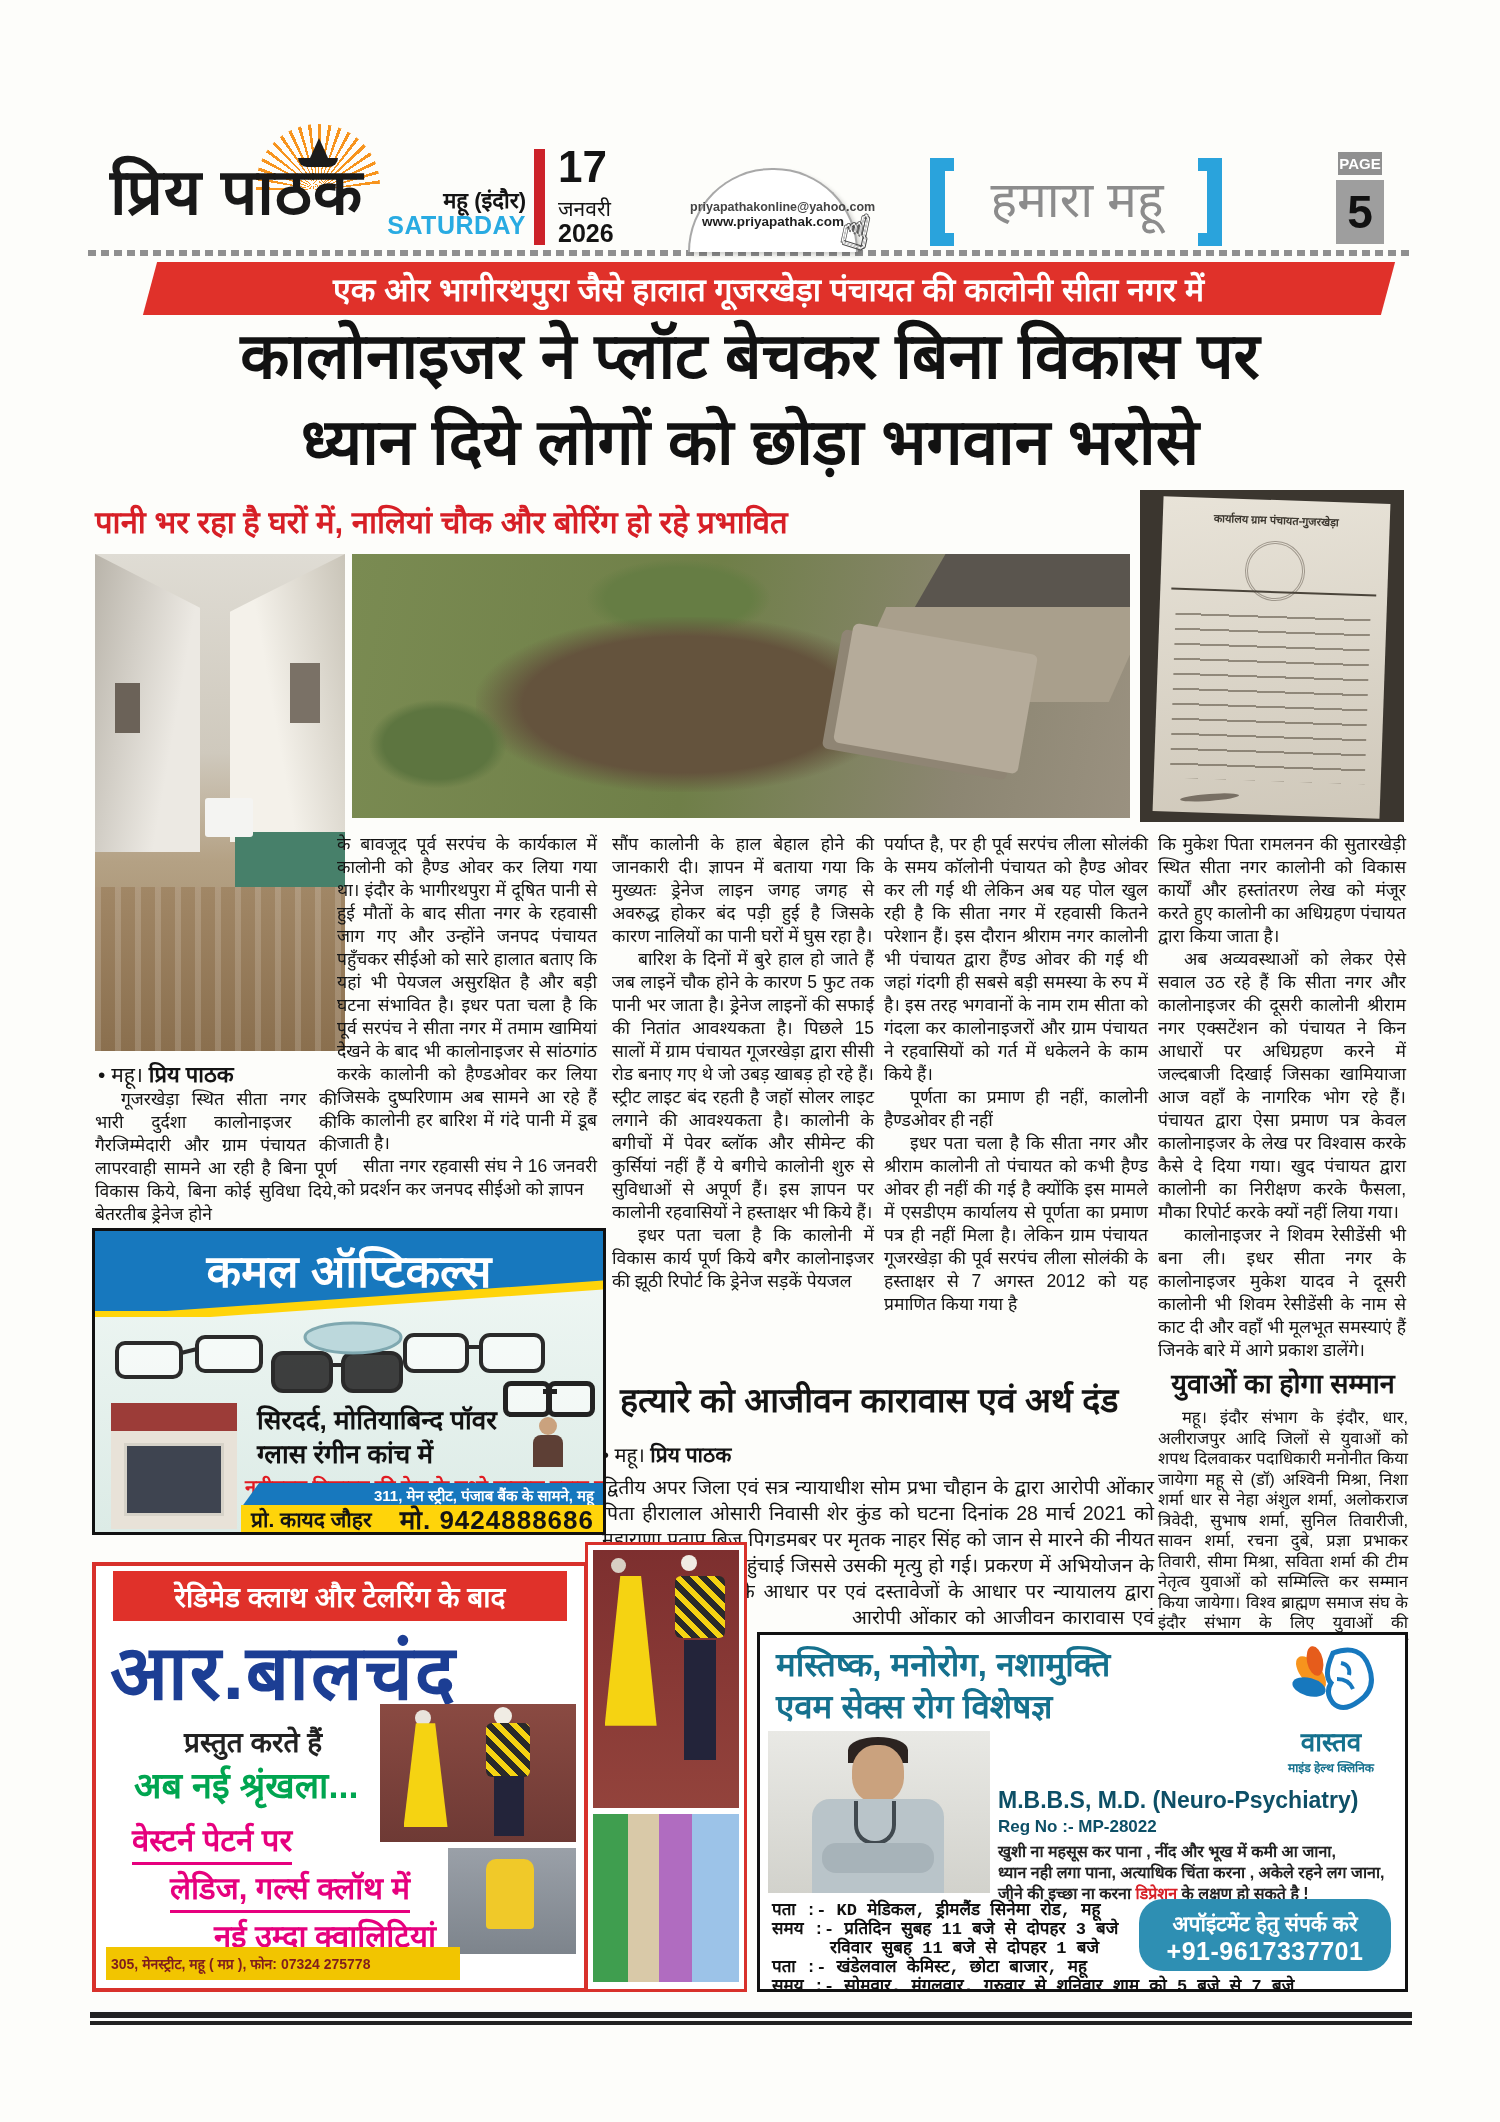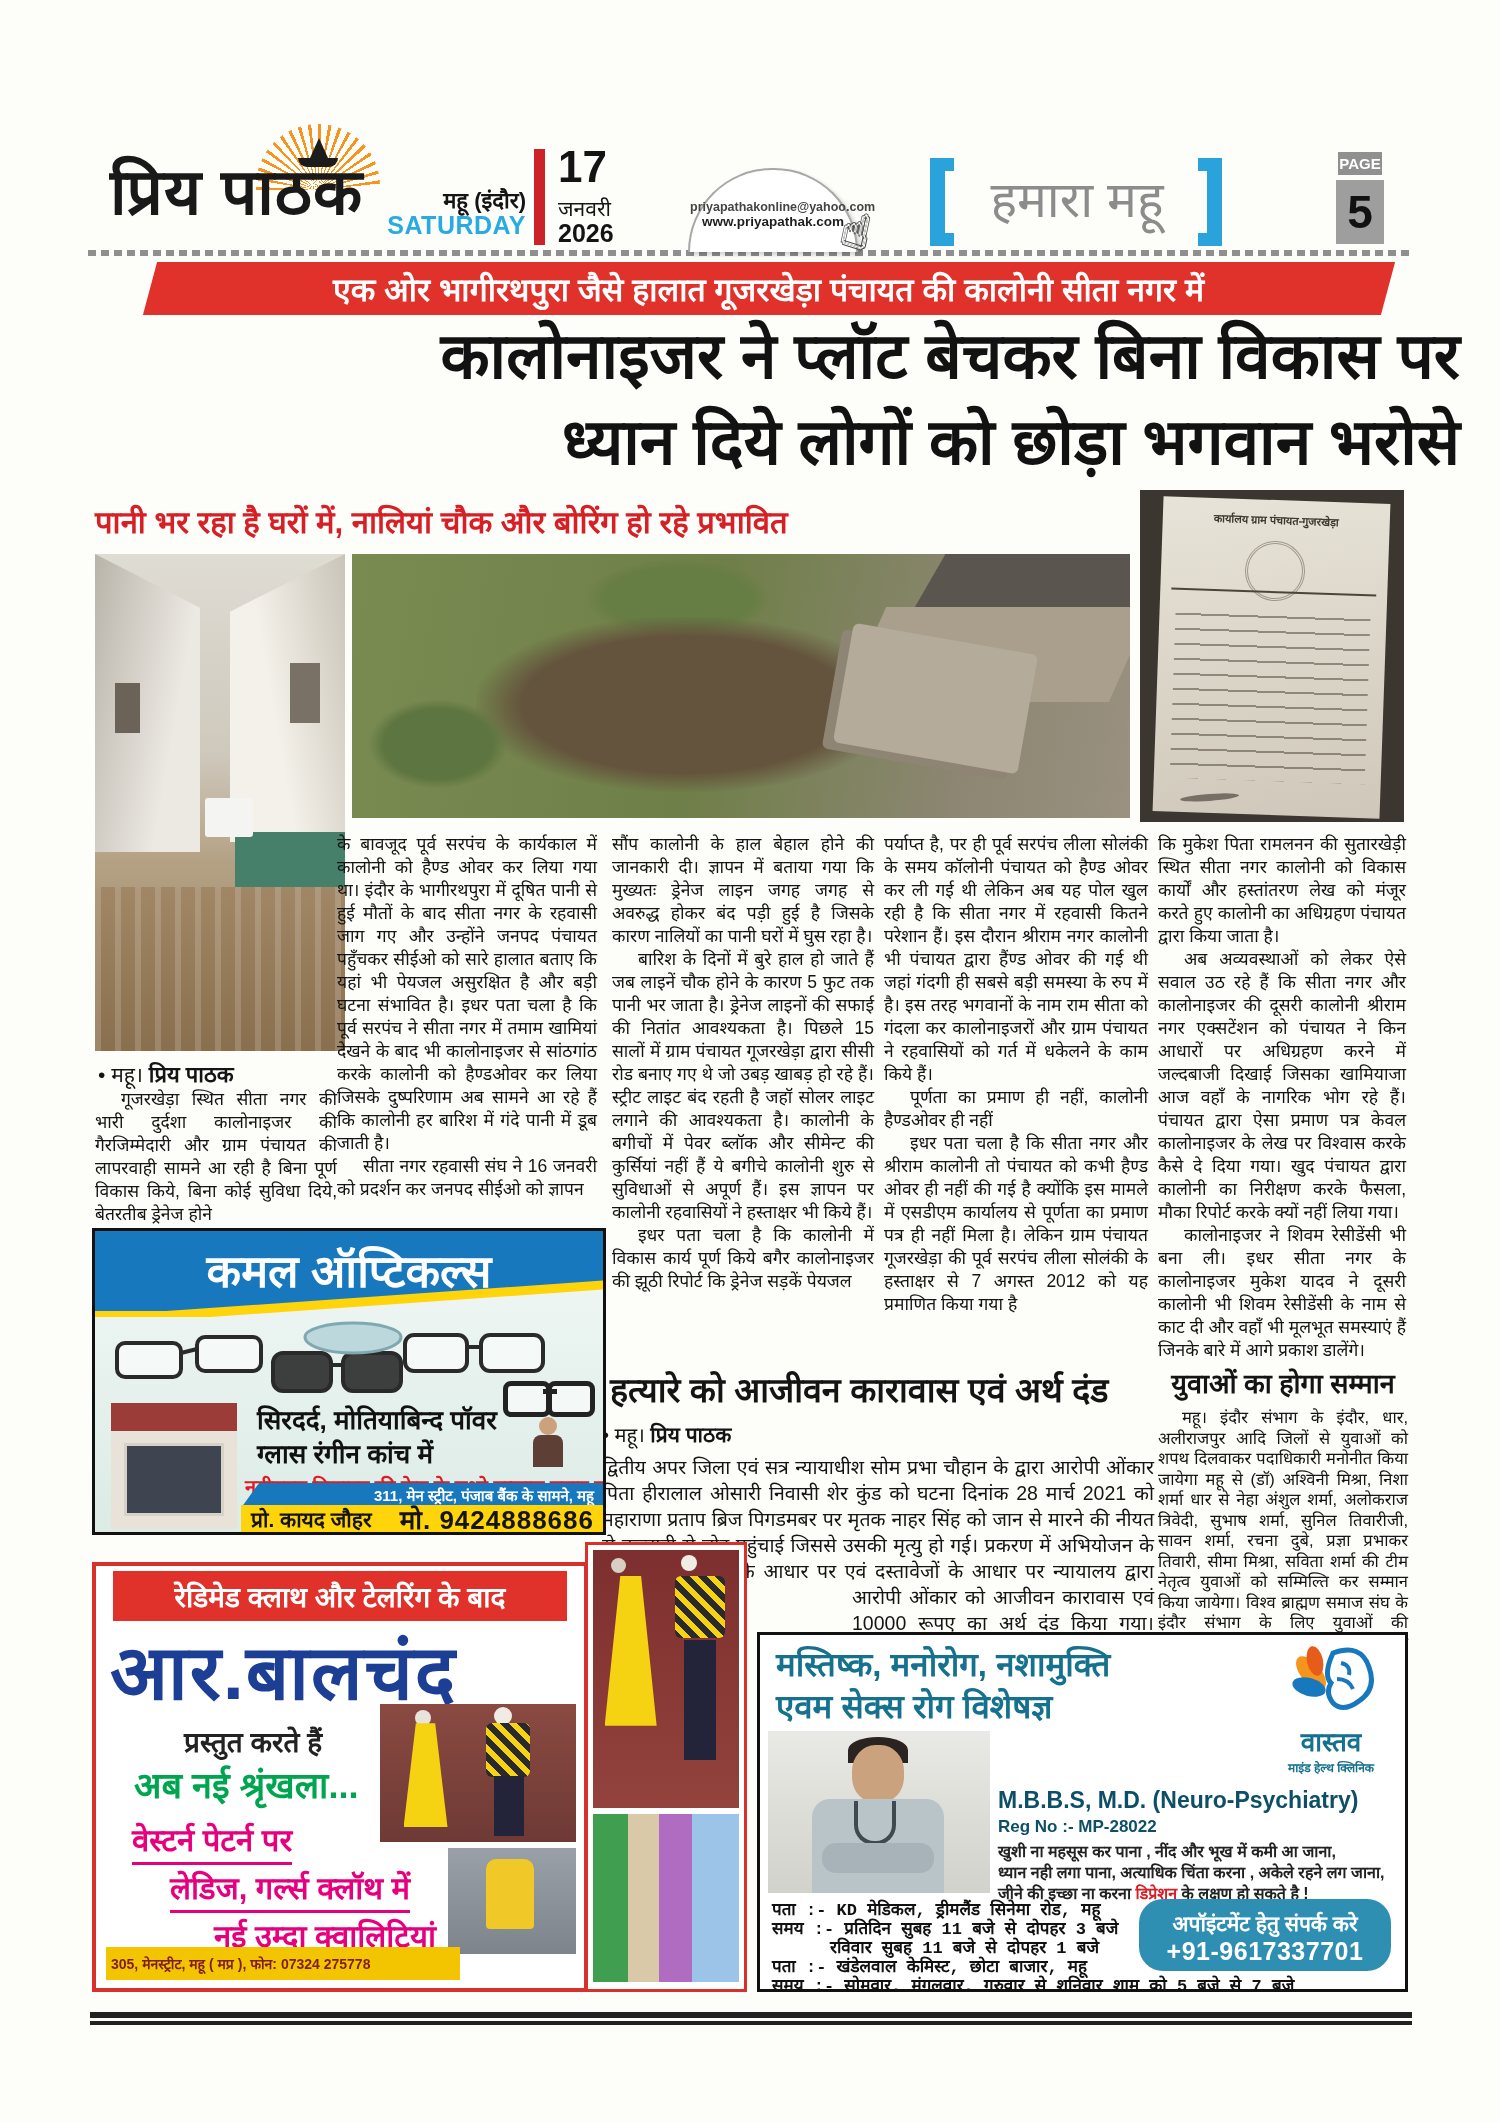--- a/index.html
+++ b/index.html
@@ -31,21 +31,21 @@
   .section-title{position:absolute;left:958px;top:164px;width:238px;text-align:center;font-size:50px;color:#8c8c8c;}
   .page-label{position:absolute;left:1338px;top:152px;width:44px;background:#909090;color:#fff;font-size:15px;font-weight:bold;text-align:center;padding:3px 0;}
   .page-num{position:absolute;left:1336px;top:180px;width:48px;height:64px;background:#9e9e9e;color:#111;font-size:46px;font-weight:bold;text-align:center;line-height:64px;}
   .dotted-rule{position:absolute;left:88px;top:250px;width:1324px;height:6px;
     background:repeating-linear-gradient(90deg,#8f8f8f 0 8px,transparent 8px 13px);}
 
   
   .kicker{position:absolute;left:150px;top:262px;width:1238px;height:53px;background:#e0312a;transform:skewX(-15deg);
     display:flex;align-items:center;justify-content:center;}
   .kicker span{transform:skewX(15deg);color:#fff;font-size:32px;font-weight:bold;white-space:nowrap;}
-  .headline{position:absolute;left:40px;width:1420px;text-align:right;color:#121212;font-weight:800;font-size:64px;line-height:1;}
+  .headline{position:absolute;left:40px;width:1420px;text-align:center;color:#121212;font-weight:800;font-size:64px;line-height:1;}
   .hl1{top:324px;} .hl2{top:410px;}
   .subhead{position:absolute;left:95px;top:500px;font-size:31px;font-weight:bold;color:#d71f26;white-space:nowrap;}
 
   
   .photo{position:absolute;overflow:hidden;}
   #photo-street{left:95px;top:554px;width:250px;height:497px;background:linear-gradient(#dfdcd4 0%,#cfc9bd 40%,#b4a184 62%,#97805f 100%);}
   .ps-bldg-l{position:absolute;left:0;top:0;width:42%;height:60%;background:linear-gradient(100deg,#b9b4aa,#ece9e3 70%);clip-path:polygon(0 0,100% 18%,100% 100%,0 100%);}
   .ps-bldg-r{position:absolute;right:0;top:0;width:46%;height:58%;background:linear-gradient(260deg,#c9c4b8,#f4f1ea 60%);clip-path:polygon(0 20%,100% 0,100% 100%,0 100%);}
   .ps-win1{position:absolute;left:8%;top:26%;width:10%;height:10%;background:#6b6258;}
   .ps-win2{position:absolute;right:10%;top:22%;width:12%;height:12%;background:#7a7166;}
@@ -80,21 +80,21 @@
   #col3{left:612px;top:833px;width:262px;}
   #col4{left:884px;top:833px;width:264px;}
   #col5{left:1158px;top:833px;width:248px;}
 
   #youth{position:absolute;left:1158px;top:1336px;width:250px;background:#fdfdfa;margin-top:28px;}
   .youth-headline{margin:0 0 6px;font-size:27px;font-weight:bold;text-align:center;white-space:nowrap;}
   .youth-body{font-size:16.5px;line-height:20.5px;text-align:justify;text-indent:24px;margin:0;}
 
   
   #court{position:absolute;left:602px;top:1358px;width:552px;}
-  .court-headline{margin:8px;font-size:34px;font-weight:bold;white-space:nowrap;}
+  .court-headline{margin:18px;font-size:34px;font-weight:bold;white-space:nowrap;}
   .court-byline{font-size:20px;margin:8px 0 6px;}
   .court-byline b{font-size:21px;}
   .court-body{font-size:19.5px;line-height:26px;text-align:justify;}
   .float-a{float:left;width:0;height:132px;}
   .float-b{float:left;clear:left;width:250px;height:120px;}
 
   
   #kamal{position:absolute;left:92px;top:1228px;width:514px;height:307px;border:3px solid #111;
     background:linear-gradient(#f1f8f5,#dcebe6);box-sizing:border-box;overflow:hidden;}
   .kamal-accent{position:absolute;left:0;top:0;width:100%;height:86px;background:#ffd40a;clip-path:polygon(0 0,100% 0,100% 68%,13% 104%,0 104%);}

